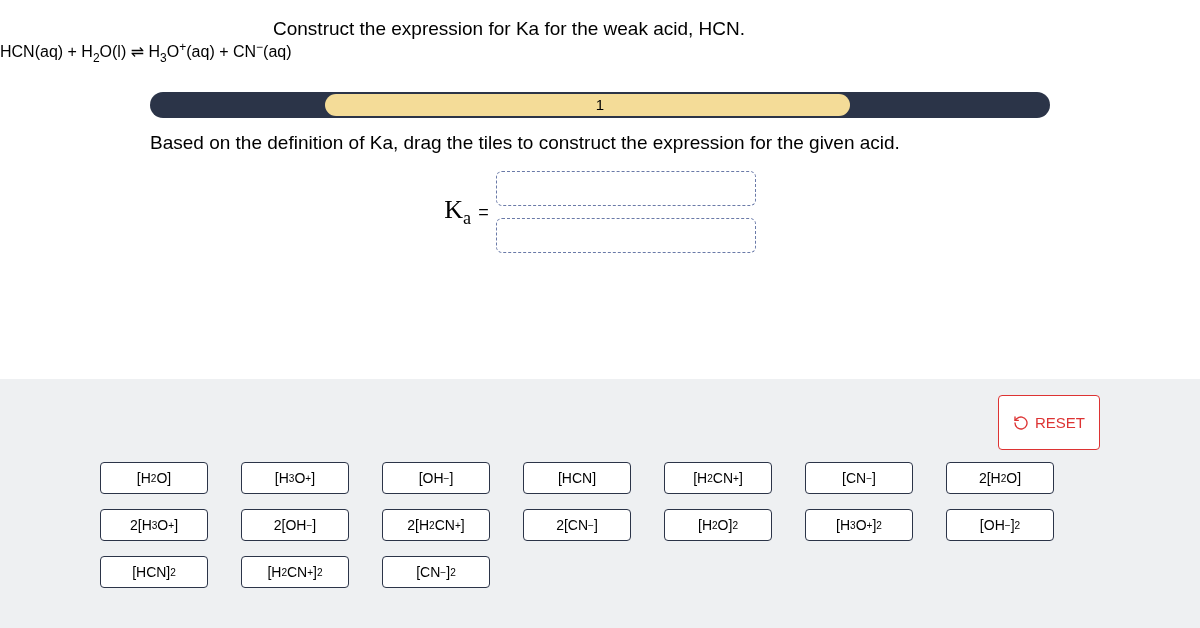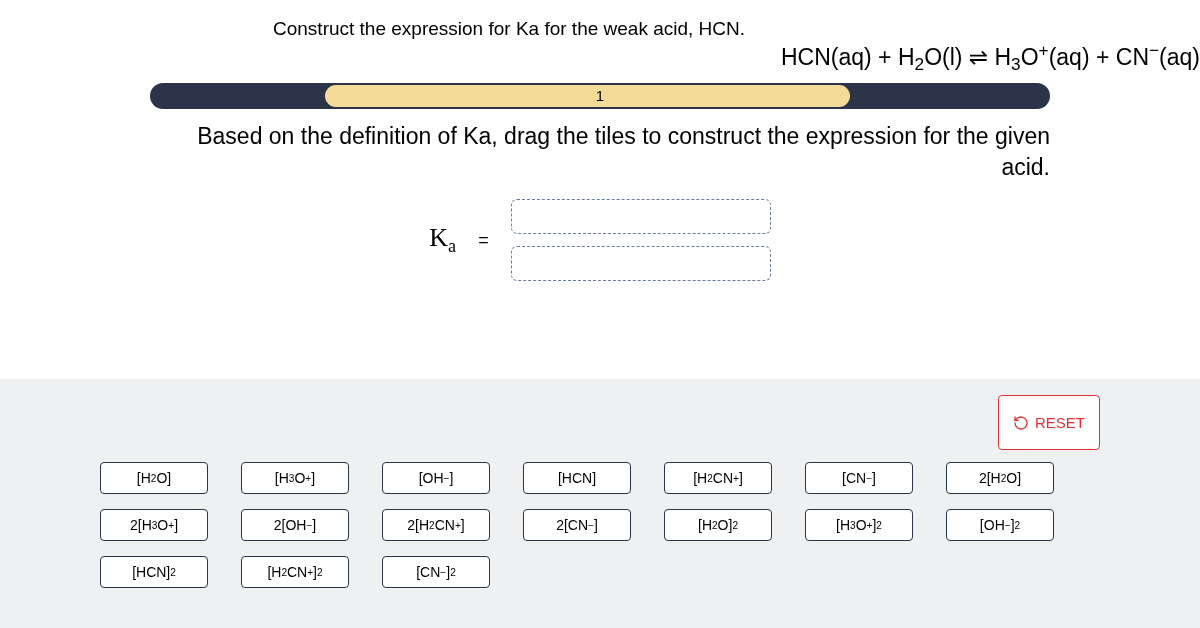--- a/index.html
+++ b/index.html
@@ -1,29 +1,29 @@
 <!DOCTYPE html>
 <html><head>
   <meta charset="utf-8">
   <style>
     * { box-sizing: border-box; margin: 0; padding: 0; }
     body { font-family: Arial, Helvetica, sans-serif; background: #fff; width: 1200px; height: 628px; position: relative; }
     .upper { background: #fff; padding: 18px 0 0 0; }
     .prompt { font-size: 19px; text-align: left; margin-left: 273px; }
-    .equation { font-size: 23px; text-align: right; margin-bottom: 8px; }
+    .equation { font-size: 16px; text-align: left; margin-bottom: 27px; }
     .sub { font-size: 0.75em; vertical-align: sub; }
     .sup { font-size: 0.75em; vertical-align: super; }
     
     .progress-wrap { width: 900px; height: 26px; margin: 0 auto 12px auto; background: #2b3448; border-radius: 13px; position: relative; }
     .progress-fill { position: absolute; left: 175px; top: 2px; width: 525px; height: 22px; background: #f4dc98; border-radius: 11px; }
     .progress-label { position: absolute; top: 0; left: 0; right: 0; text-align: center; line-height: 26px; font-size: 15px; color:#000; }
     
-    .instruction { width: 900px; margin: 0 auto 16px auto; font-size: 23px; line-height: 1.35; text-align: right; }
+    .instruction { width: 900px; margin: 0 auto 16px auto; font-size: 19px; line-height: 1.35; text-align: left; }
     
-    .ka-row { display:flex; align-items:center; justify-content:center; gap: 22px; margin-bottom: 40px; }
+    .ka-row { display:flex; align-items:center; justify-content:center; gap: 7px; margin-bottom: 40px; }
     .ka-label { font-size: 26px; font-family: 'Times New Roman', serif; }
     .ka-label .ka-sub { font-size: 0.7em; vertical-align: sub; }
     .eq-sign { font-size: 18px; }
     .fraction { display:flex; flex-direction:column; gap:6px; }
     .dropzone { width: 260px; height: 35px; border: 1px dashed #6a7aa8; border-radius: 6px; background: #fff; }
     .drop-sep { width:260px; height:0; }
     
     .lower { background: #eef0f2; padding: 16px 100px 40px 100px; position: absolute; bottom: 0; left: 0; right: 0; }
     .reset-row { display:flex; justify-content:flex-end; margin-bottom: 12px; }
     .reset-btn { display:flex; align-items:center; gap:6px; border: 1px solid #d33; color:#d33; background:#fff; padding: 18px 14px; border-radius: 4px; font-size: 15px; cursor:pointer; }

